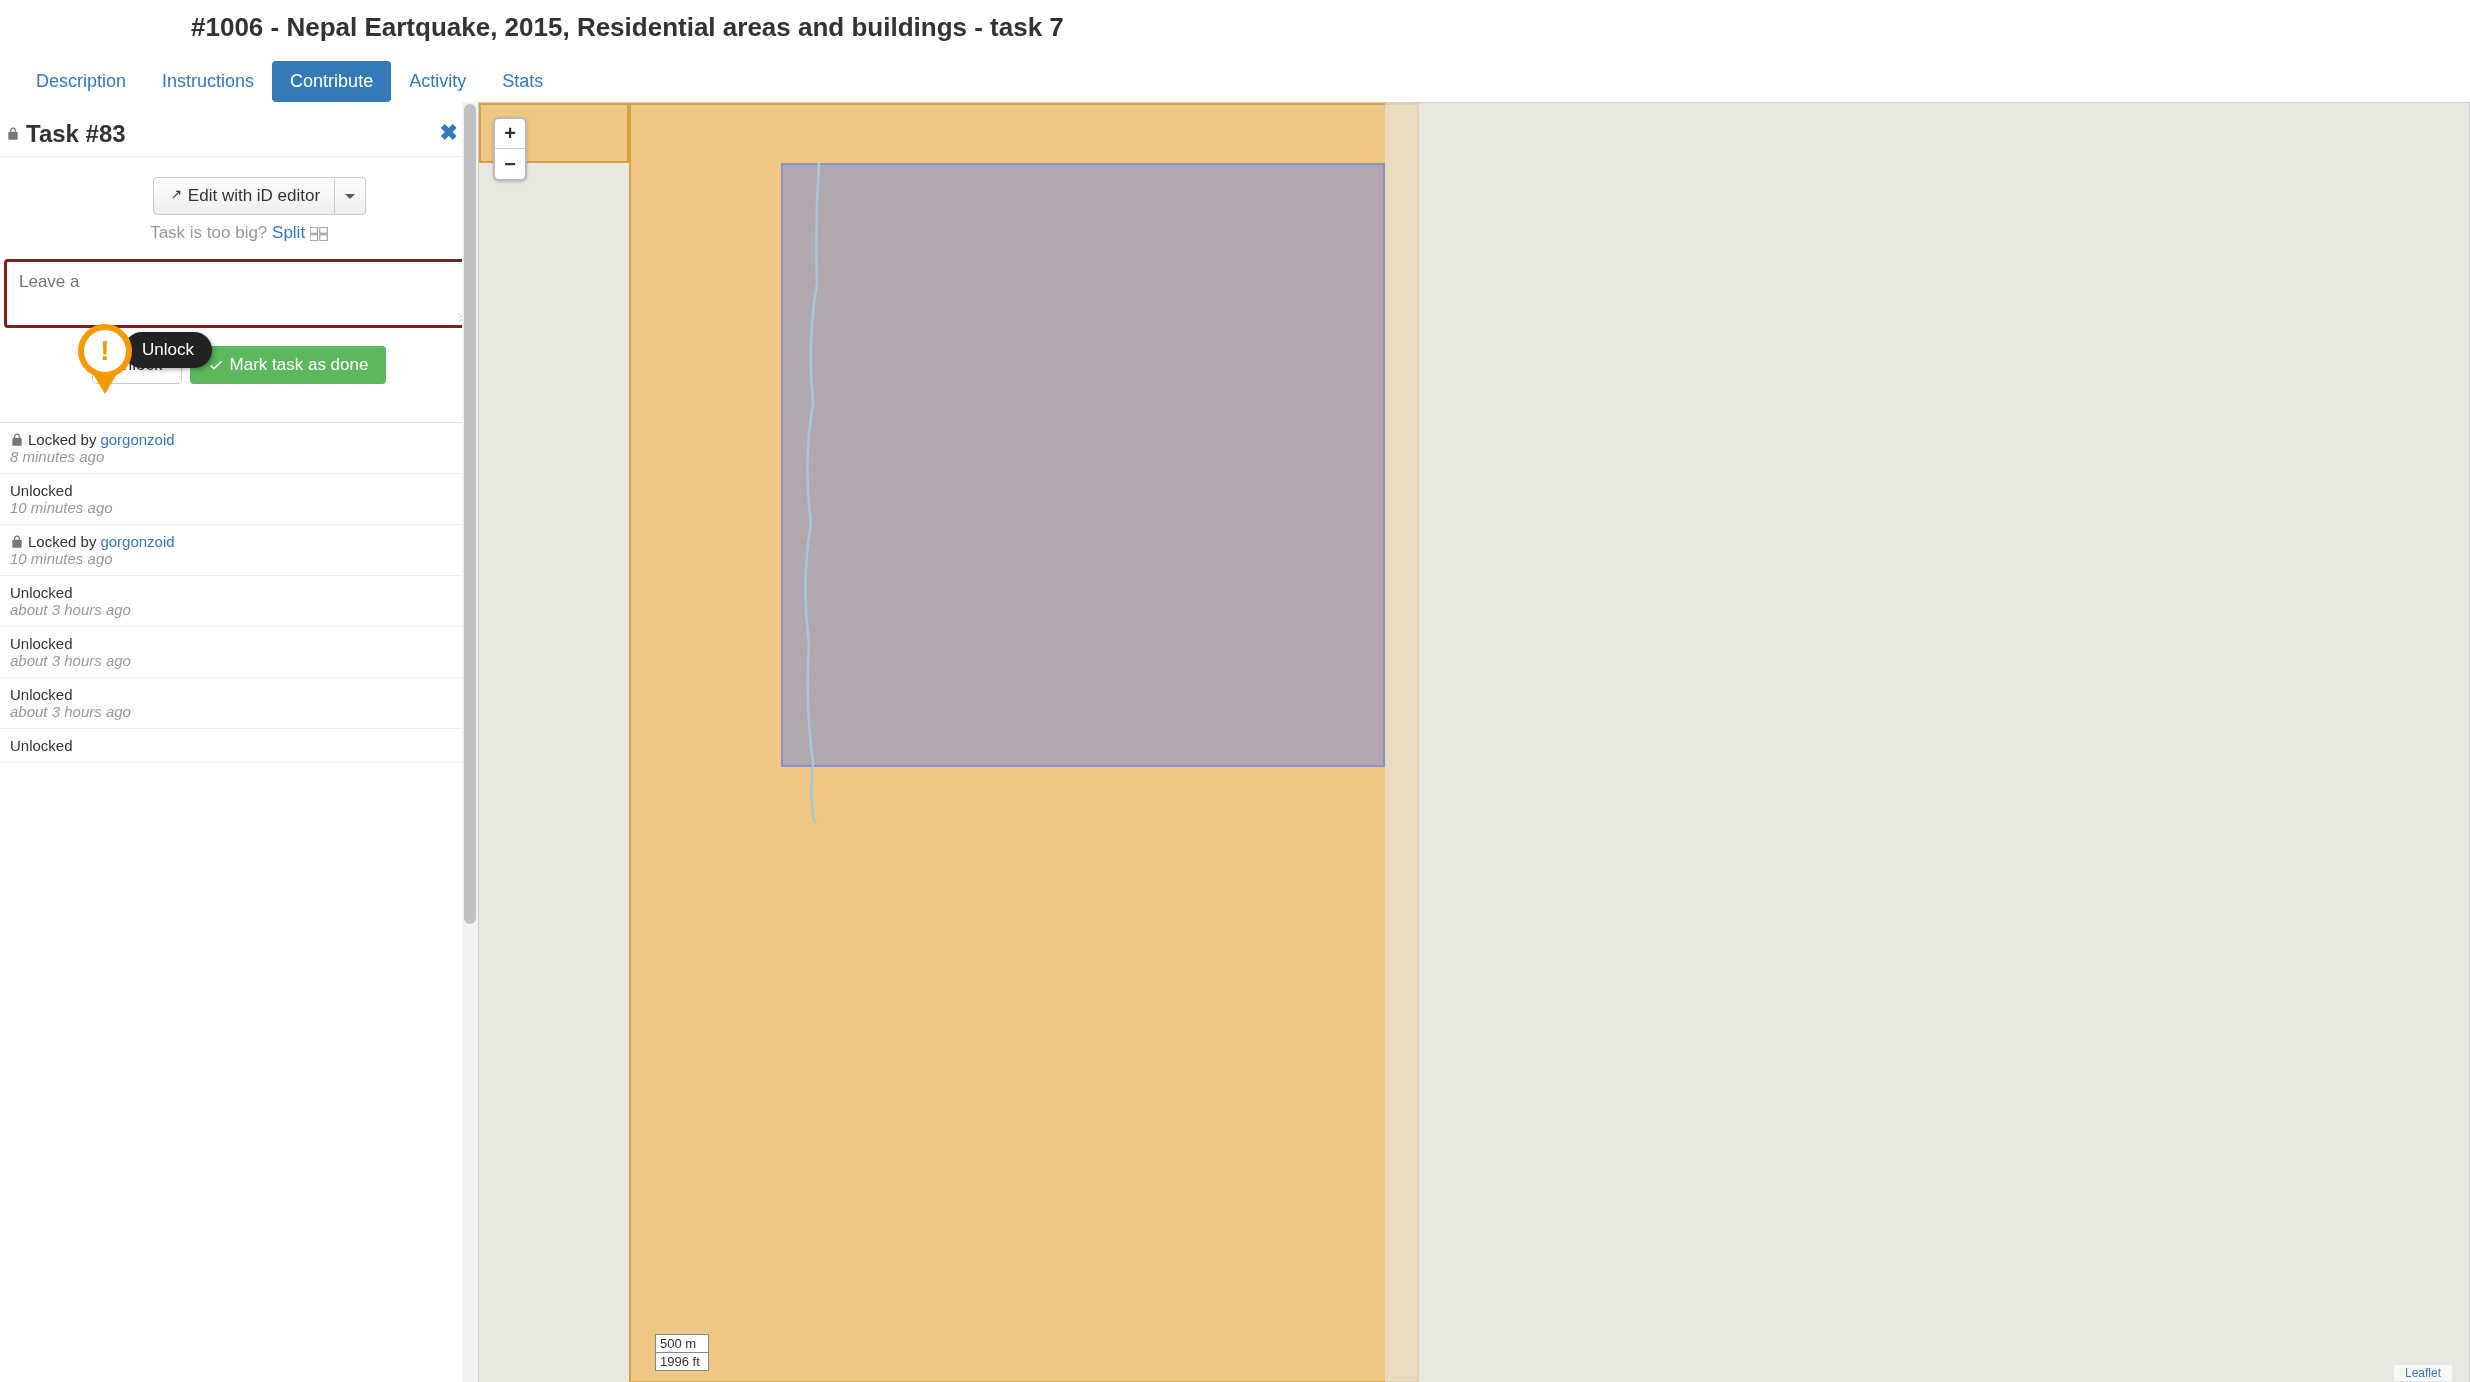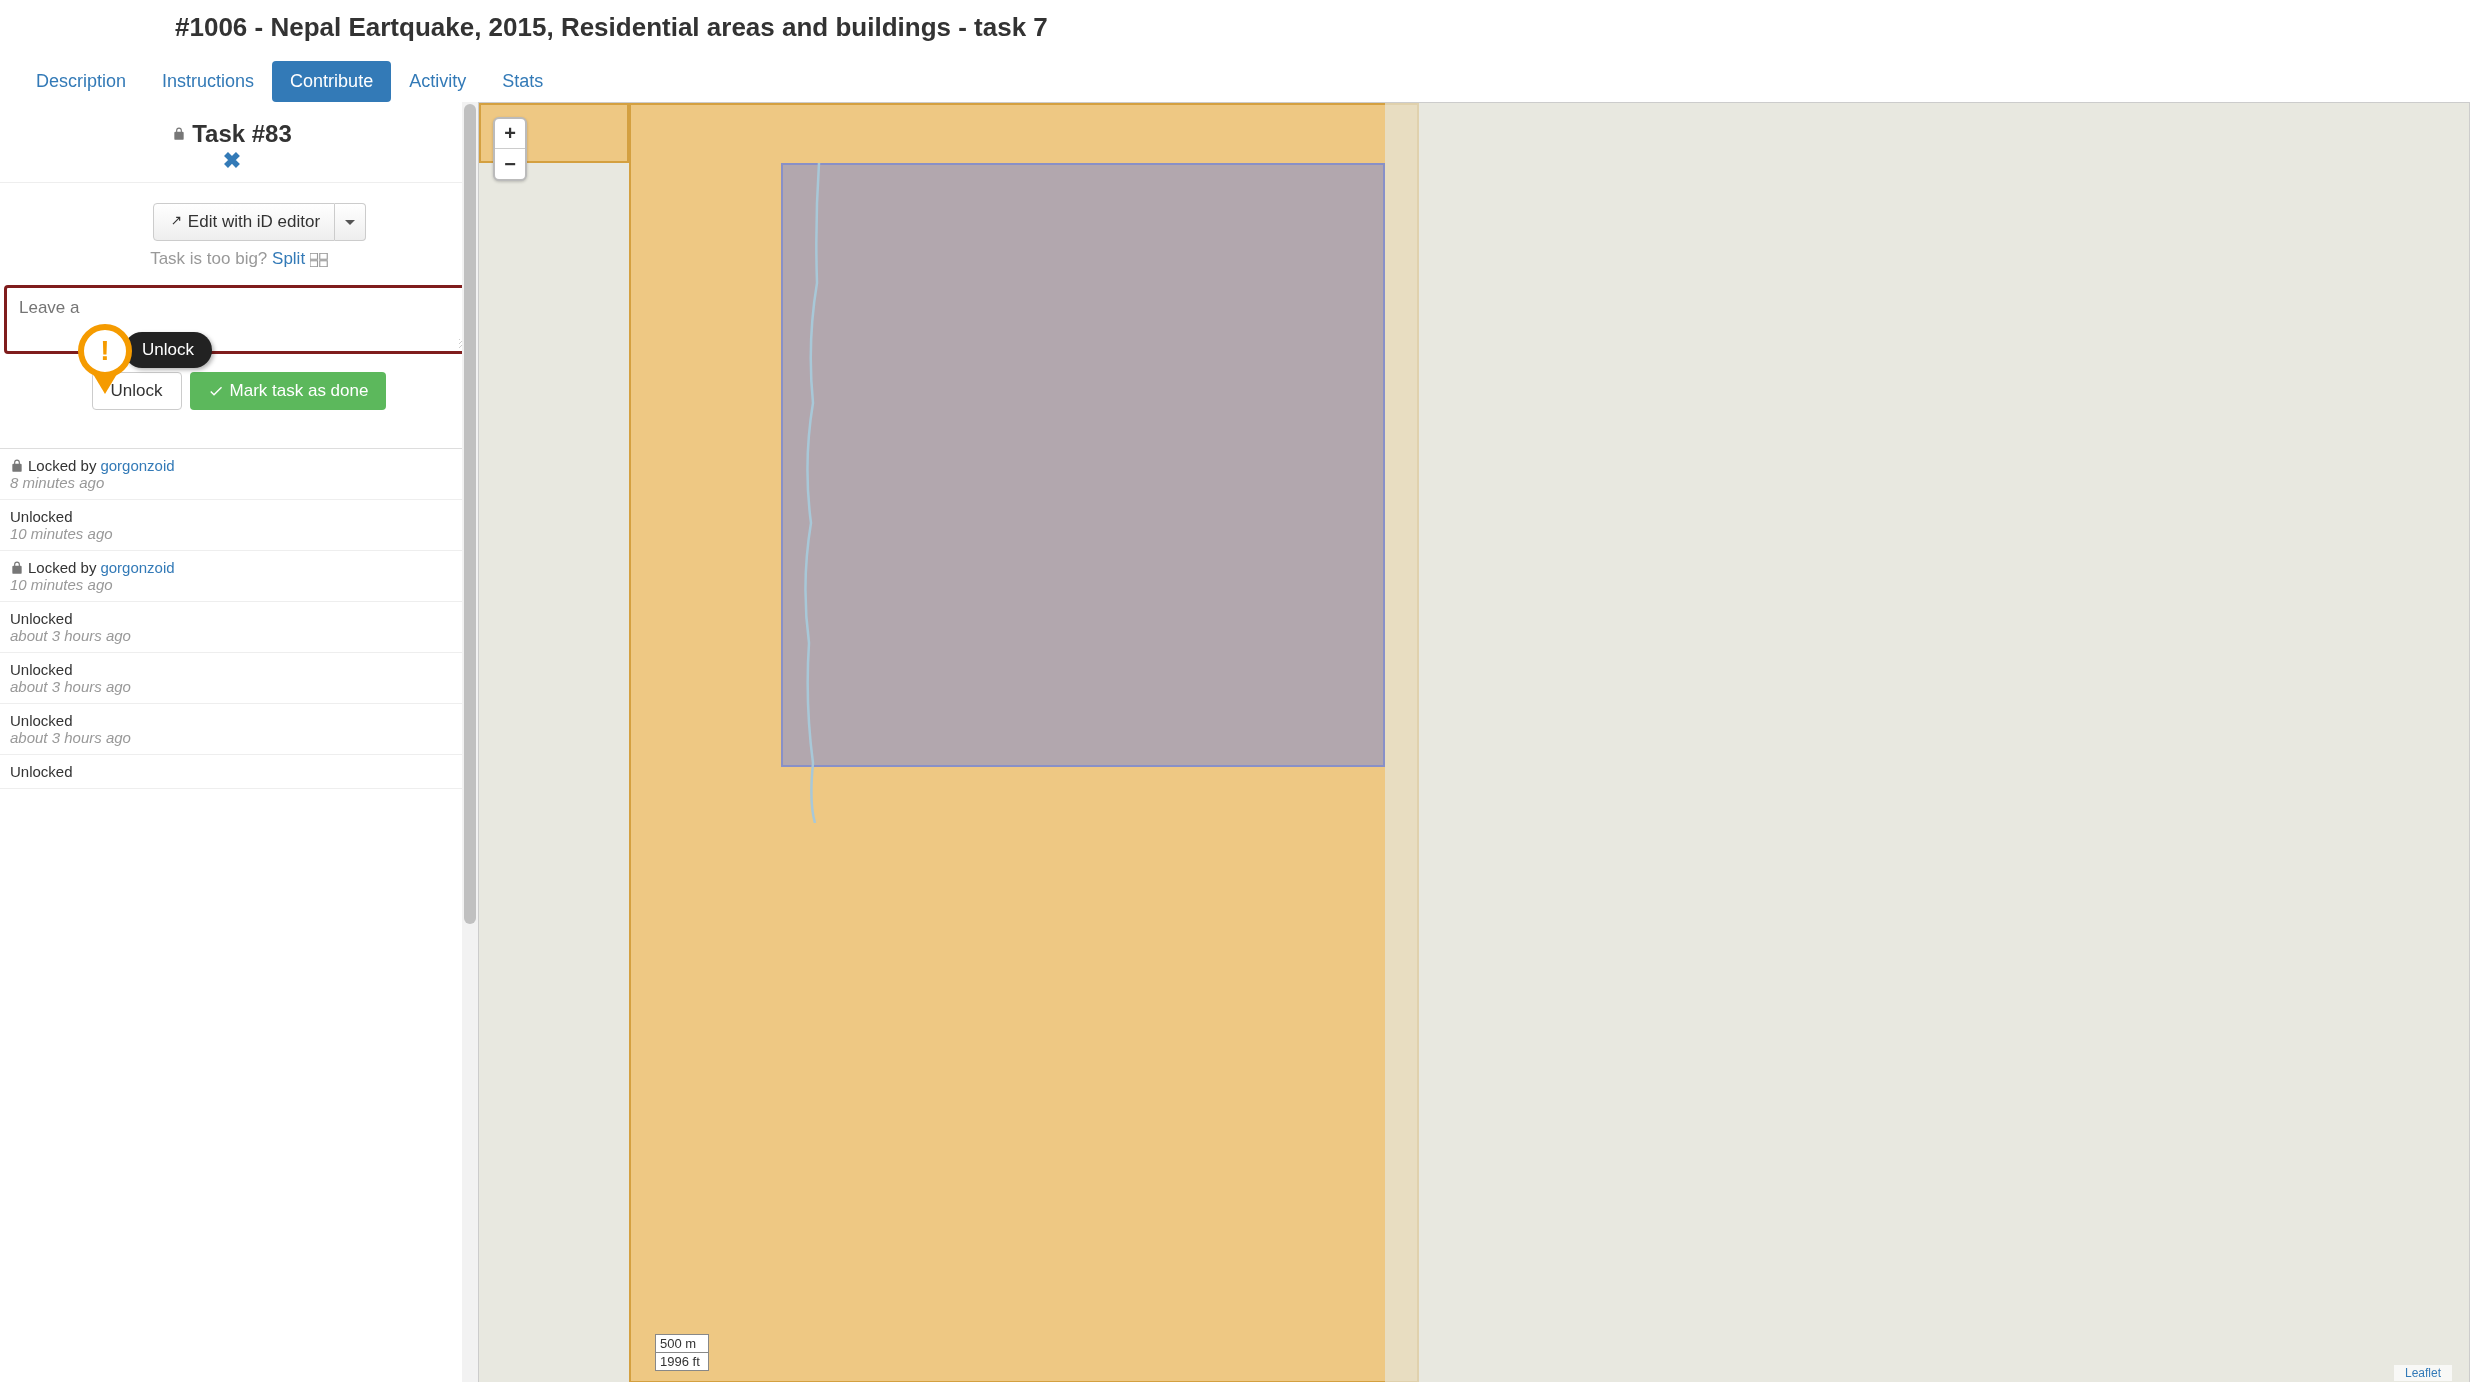--- a/index.html
+++ b/index.html
@@ -1,19 +1,19 @@
 <!DOCTYPE html>
 <html><head>
 <meta charset="utf-8">
 <style>
 * { box-sizing: border-box; margin: 0; padding: 0; }
 body { font-family: -apple-system, BlinkMacSystemFont, "Helvetica Neue", Arial, sans-serif; font-size: 14px; color: #333; background: #fff; }
 
 .header { padding: 12px 0 0 175px; }
-.header h1 { font-size: 26px; font-weight: 600; color: #333; }
+.header h1 { font-size: 26px; font-weight: 600; color: #333; margin-left: 16px; }
 
 .tabs { display: flex; gap: 0; padding: 18px 0 0 18px; }
 .tab { padding: 10px 18px; font-size: 18px; color: #337ab7; cursor: pointer; border-radius: 4px; }
 .tab.active { background: #337ab7; color: #fff; }
 
 .main { display: flex; height: calc(100vh - 100px); }
 
 .sidebar {
   width: 478px;
   position: relative;
@@ -34,21 +34,21 @@
 .scrollbar-thumb {
   position: absolute;
   right: 2px;
   top: 2px;
   width: 12px;
   height: 64%;
   background: #c0c0c0;
   border-radius: 6px;
 }
 
-.task-header { display: flex; align-items: center; justify-content: space-between; padding: 18px 20px 8px 6px; flex-direction: column; }
+.task-header { display: flex; align-items: flex-start; justify-content: space-between; padding: 18px 20px 8px 6px; }
 .task-title { font-size: 24px; font-weight: 600; display: flex; align-items: center; gap: 6px; }
 .close-x { color: #337ab7; font-size: 22px; font-weight: bold; cursor: pointer; }
 
 .lock-row { display: flex; justify-content: space-between; align-items: center; padding: 4px 20px 14px 6px; color: #999; font-style: italic; }
 .lock-text b { font-style: normal; color: #777; font-weight: 700; }
 .lock-text a { color: #337ab7; text-decoration: none; }
 .time-left { display: flex; align-items: center; gap: 4px; }
 
 .divider { border-top: 1px solid #eee; }
 

